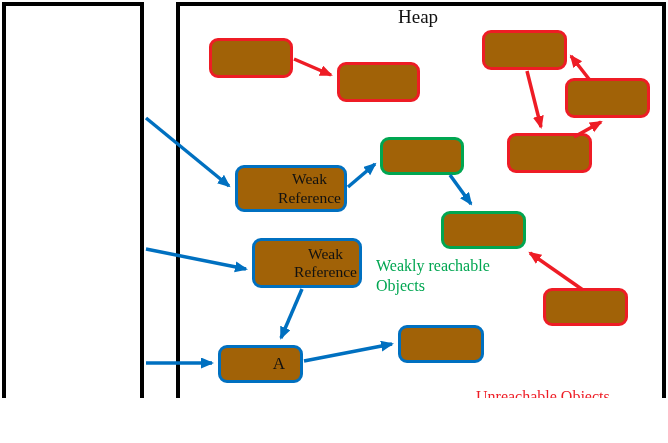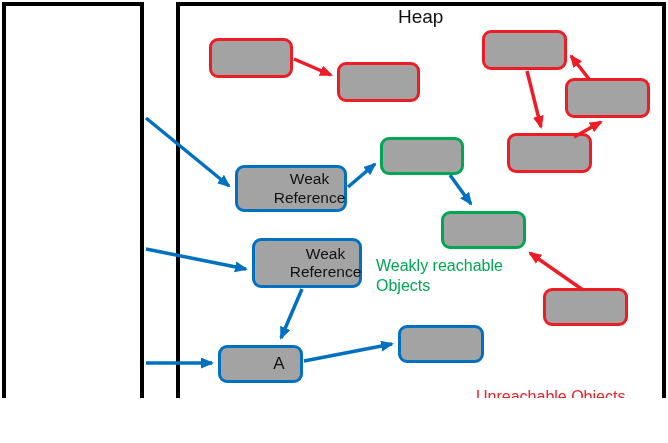--- a/index.html
+++ b/index.html
@@ -12,34 +12,35 @@
   body {
     font-family: "Liberation Sans", sans-serif;
     background: #ffffff;
   }
   .stage {
     position: relative;
     width: 668px;
     height: 398px;
     background: #ffffff;
     overflow: hidden;
+    font-family: Liberation Serif, serif;
   }
   .frame {
     position: absolute;
     border: 4px solid var(--black);
     background: #ffffff;
   }
   .frame-root { left: 2px; top: 2px; width: 142px; height: 436px; }
   .frame-heap { left: 176px; top: 2px; width: 490px; height: 437px; }
 
   .node {
     position: absolute;
     border: 3px solid;
     border-radius: 9px;
-    background: #a3a3a3;
+    background: #a16207;
     display: flex;
     align-items: center;
     justify-content: center;
     text-align: center;
     color: #111111;
     padding-left: 37px;
   }
   .node.red   { border-color: var(--red); }
   .node.green { border-color: var(--green); }
   .node.blue  { border-color: var(--blue); }

